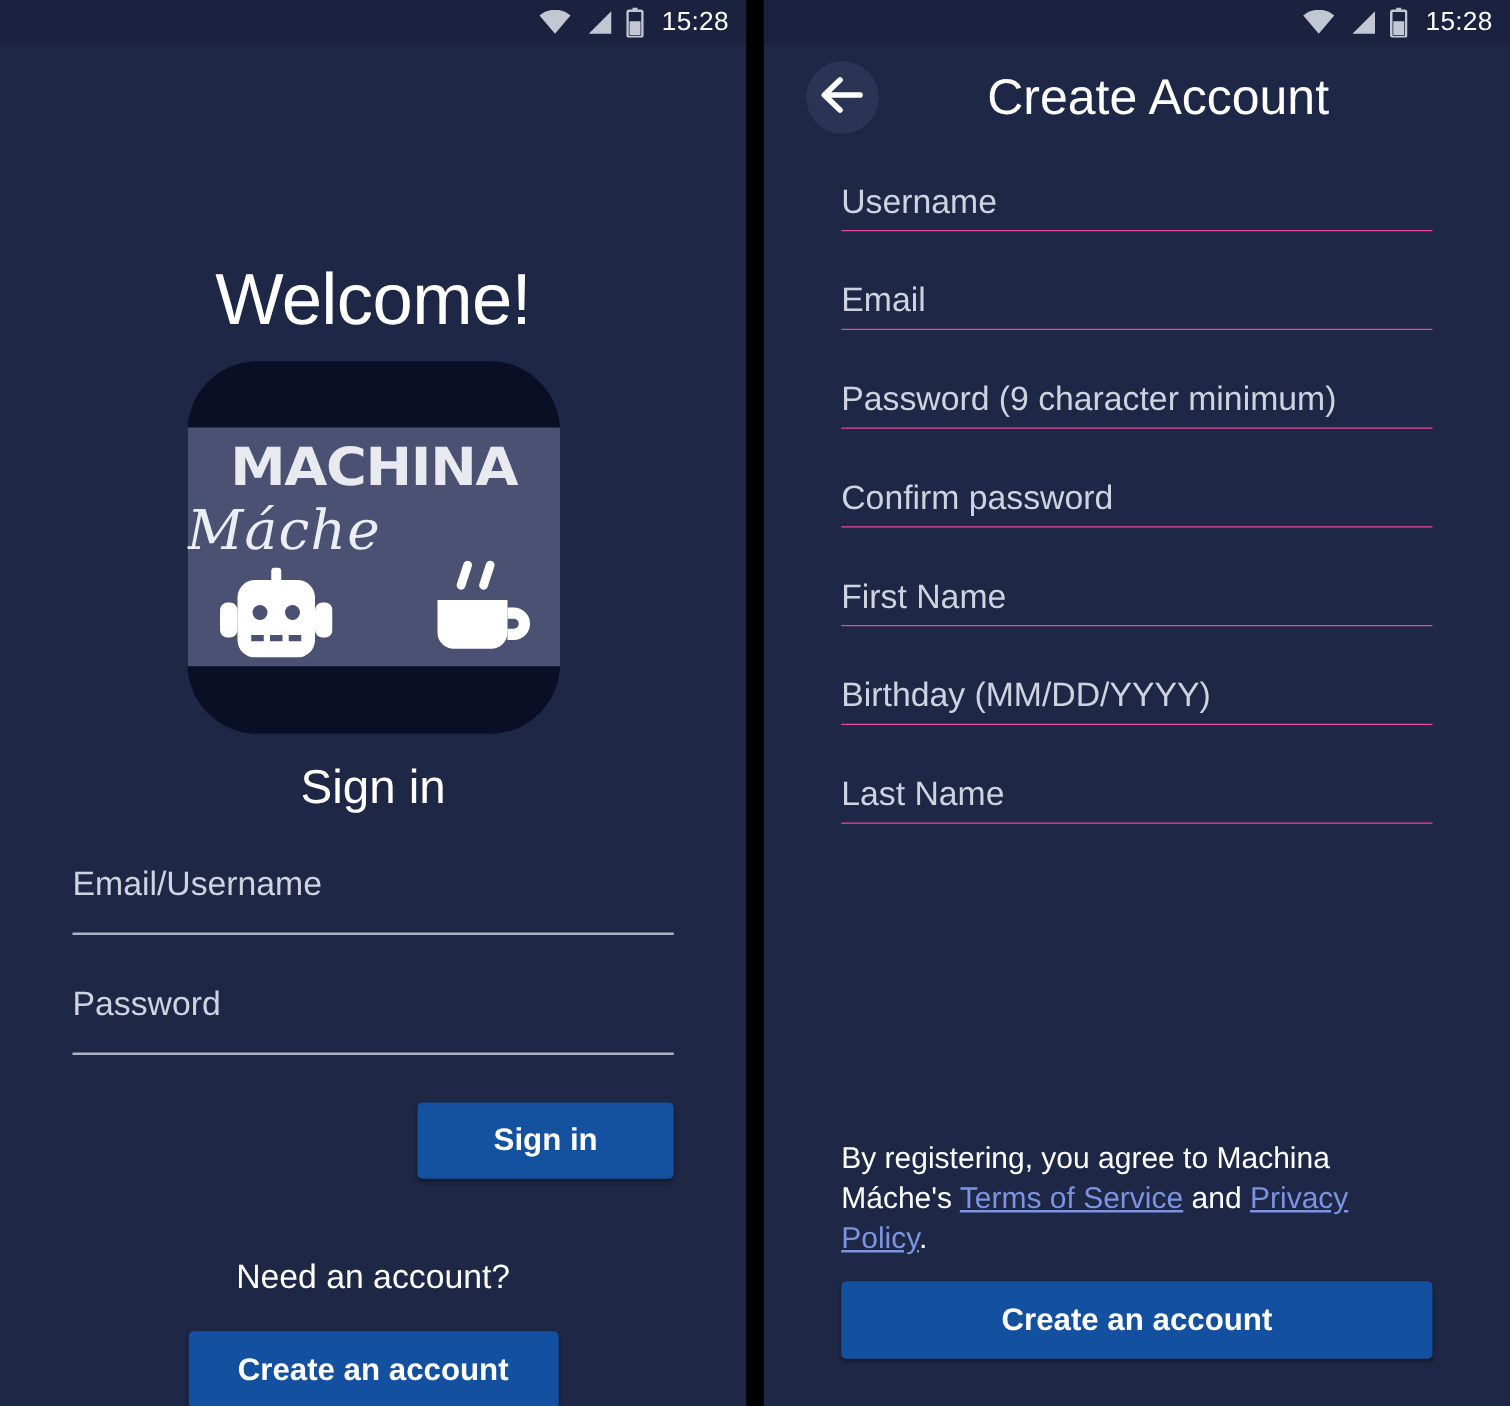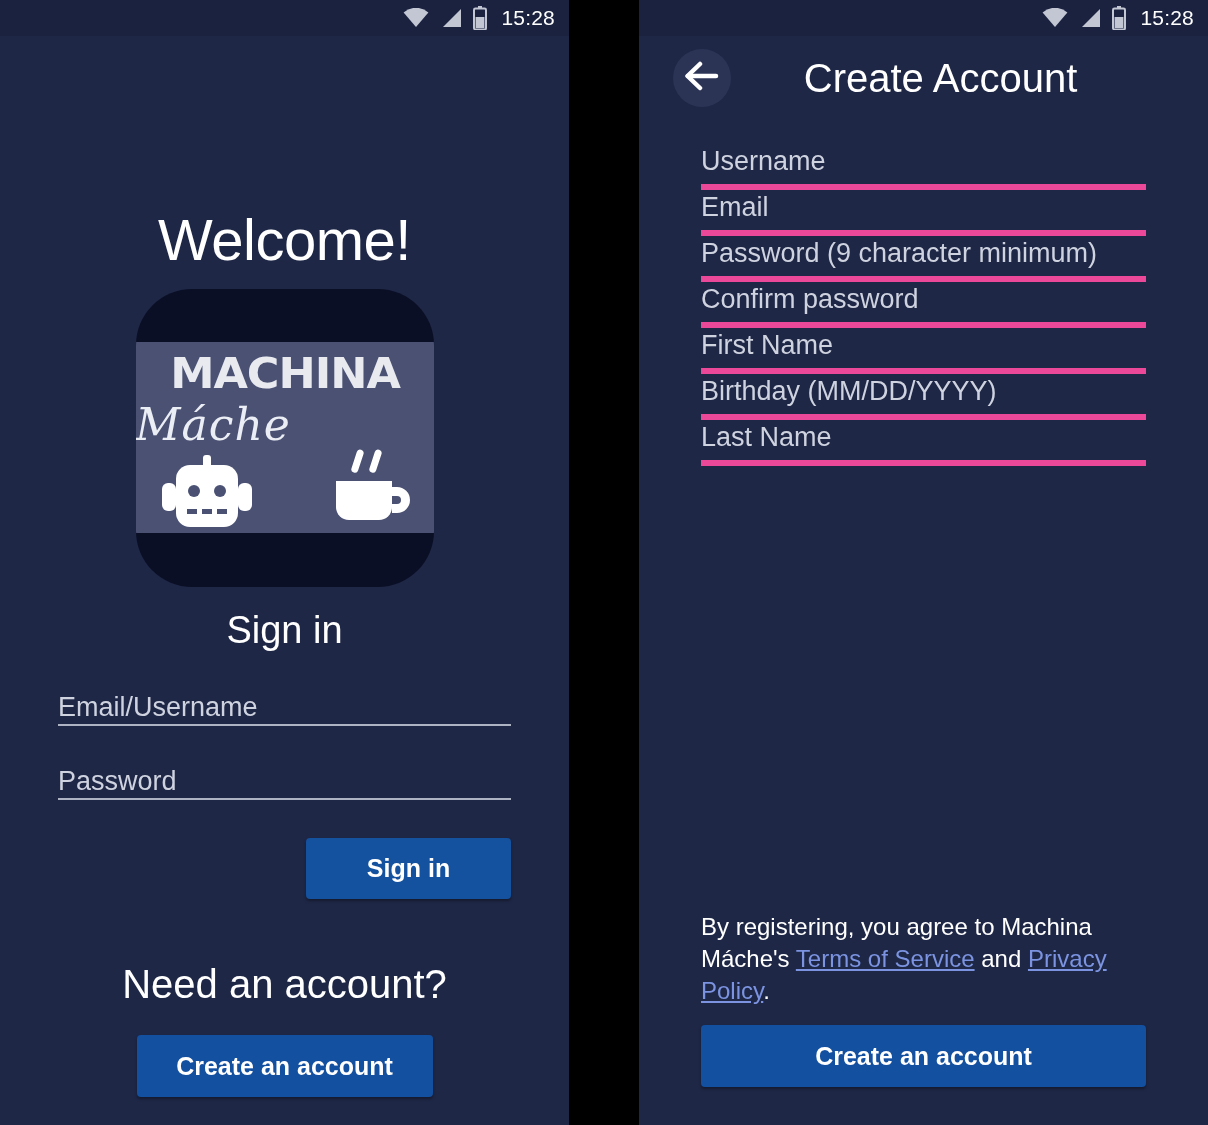--- a/index.html
+++ b/index.html
@@ -12,21 +12,20 @@
     height: 1125px;
     font-family: "Liberation Sans", sans-serif;
     overflow: hidden;
   }
 
   .screens {
     display: flex;
     width: 1208px;
     height: 1125px;
     background: #000000;
-    gap: 28px;
   }
 
   .panel {
     position: relative;
     background: #1e2746;
     height: 1125px;
     overflow: hidden;
   }
   .panel-left  { width: 597px; }
   .divider     { width: 14px; background: #000000; height: 1125px; flex: 0 0 14px; }
@@ -116,35 +115,36 @@
     font-size: 38px;
     margin-top: 22px;
     font-weight: 400;
   }
 
   .field-list-left {
     margin: 38px 58px 0 58px;
   }
   .field {
     border-bottom: 2px solid #aeb3c4;
-    padding-bottom: 0;
+    padding-bottom: 22px;
     color: #cfd3e0;
     font-size: 27px;
     line-height: 34px;
     margin-bottom: 38px;
     cursor: text;
     user-select: none;
     margin-top: 24px;
   }
   .field-right {
-    border-bottom: 6px solid #ec4899;
+    border-bottom: 1px solid #ec4899;
     padding-bottom: 6px;
     color: #cfd3e0;
     font-size: 27px;
     line-height: 34px;
+    margin-bottom: 38px;
     cursor: text;
     user-select: none;
   }
 
   .btn {
     background: #14519e;
     color: #ffffff;
     font-size: 25px;
     font-weight: 700;
     border: none;
@@ -160,21 +160,21 @@
     margin: 6px 58px 0 58px;
   }
   .btn-signin {
     width: 205px;
     height: 61px;
   }
 
   .need-account {
     text-align: center;
     color: #ffffff;
-    font-size: 40px;
+    font-size: 27px;
     margin-top: 63px;
   }
 
   .create-row-left {
     display: flex;
     justify-content: center;
     margin-top: 28px;
   }
   .btn-create-left {
     width: 296px;

